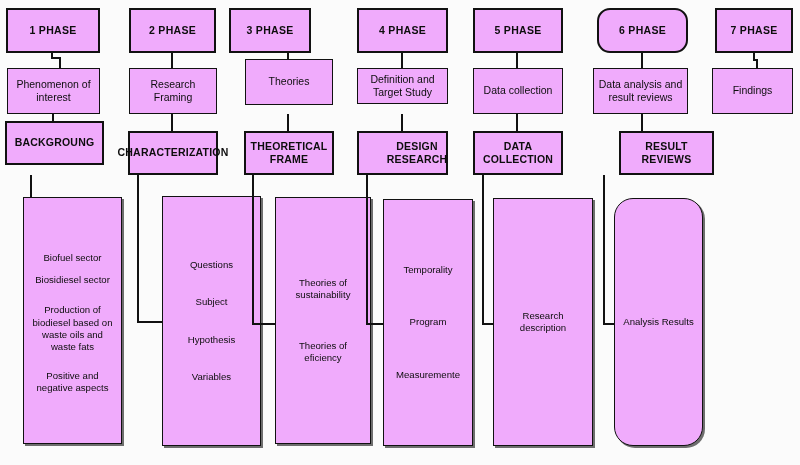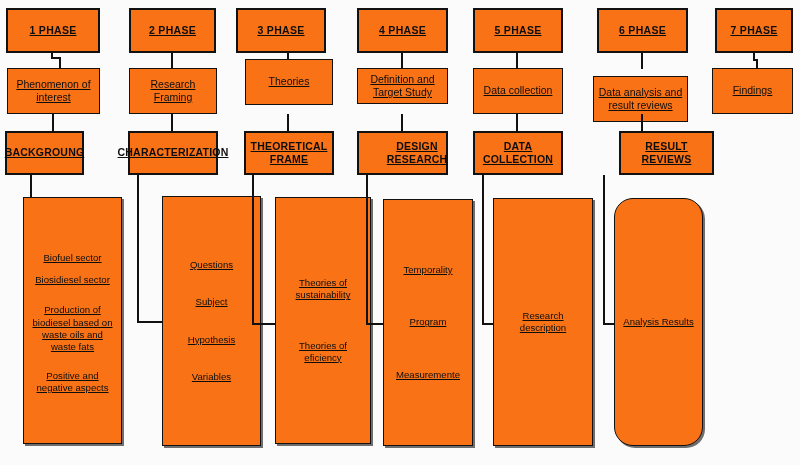--- a/index.html
+++ b/index.html
@@ -12,29 +12,28 @@
     position: relative;
     width: 800px;
     height: 465px;
     background: #fbfbfb;
     font-family: "Liberation Sans", sans-serif;
     overflow: hidden;
   }
   .box {
     position: absolute;
     box-sizing: border-box;
-    background: #f97316;
+    background: #f0abfc;
     border: 1.6px solid #111111;
     display: flex;
     align-items: center;
     justify-content: center;
     text-align: center;
     color: #0d0d0d;
     line-height: 1.28;
-    text-decoration: underline;
   }
   .box.shadowed {
     box-shadow: 2px 2px 0 0 #6e6e6e;
   }
   .phase-box {
     font-size: 10.5px;
     font-weight: bold;
     letter-spacing: 0.3px;
     border-width: 2px;
   }
@@ -78,21 +77,21 @@
 <body>
 
 <div id="canvas">
 
   <div class="box phase-box" style="left:6px; top:8px; width:94px; height:45px;">1 PHASE</div>
   <div class="conn conn-v" style="left:51px; top:53px; width:2px; height:6px;"></div>
   <div class="conn conn-h" style="left:51px; top:57px; width:10px; height:2px;"></div>
   <div class="conn conn-v" style="left:59px; top:57px; width:2px; height:12px;"></div>
   <div class="box desc-box" style="left:7px; top:68px; width:93px; height:46px;">Phenomenon of interest</div>
   <div class="conn conn-v" style="left:52px; top:114px; width:2px; height:18px;"></div>
-  <div class="box stage-box" style="left:5px; top:131px; width:79px; height:44px;">BACKGROUNG</div>
+  <div class="box stage-box" style="left:5px; top:121px; width:99px; height:44px;">BACKGROUNG</div>
   <div class="conn conn-v" style="left:30px; top:175px; width:2px; height:148px;"></div>
   <div class="conn conn-h" style="left:30px; top:321px; width:16px; height:2px;"></div>
   <div class="box detail-box shadowed" style="left:23px; top:197px; width:99px; height:247px;">
     <div class="detail-list">
       <span class="detail-item" style="margin:9px 0 10px;">Biofuel sector</span>
       <span class="detail-item" style="margin:0 0 18px;">Biosidiesel sector</span>
       <span class="detail-item" style="margin:0 0 16px;">Production of biodiesel based on waste oils and waste fats</span>
       <span class="detail-item" style="margin:0 0 4px;">Positive and negative aspects</span>
     </div>
   </div>
@@ -106,21 +105,21 @@
   <div class="conn conn-h" style="left:137px; top:321px; width:26px; height:2px;"></div>
   <div class="box detail-box shadowed" style="left:162px; top:196px; width:99px; height:250px;">
     <div class="detail-list">
       <span class="detail-item" style="margin:0 0 25px;">Questions</span>
       <span class="detail-item" style="margin:0 0 25px;">Subject</span>
       <span class="detail-item" style="margin:0 0 25px;">Hypothesis</span>
       <span class="detail-item" style="margin:0 0 0;">Variables</span>
     </div>
   </div>
 
-  <div class="box phase-box" style="left:236px; top:8px; width:90px; height:45px;">3 PHASE</div>
+  <div class="box phase-box" style="left:229px; top:8px; width:82px; height:45px;">3 PHASE</div>
   <div class="conn conn-v" style="left:287px; top:53px; width:2px; height:16px;"></div>
   <div class="box desc-box" style="left:245px; top:59px; width:88px; height:46px;">Theories</div>
   <div class="conn conn-v" style="left:287px; top:114px; width:2px; height:18px;"></div>
   <div class="box stage-box" style="left:244px; top:131px; width:90px; height:44px;">THEORETICAL FRAME</div>
   <div class="conn conn-v" style="left:252px; top:175px; width:2px; height:150px;"></div>
   <div class="conn conn-h" style="left:252px; top:323px; width:24px; height:2px;"></div>
   <div class="box detail-box shadowed" style="left:275px; top:197px; width:96px; height:247px;">
     <div class="detail-list">
       <span class="detail-item" style="margin:0 0 38px;">Theories of sustainability</span>
       <span class="detail-item" style="margin:0 0 0;">Theories of eficiency</span>
@@ -148,23 +147,23 @@
   <div class="conn conn-v" style="left:516px; top:114px; width:2px; height:18px;"></div>
   <div class="box stage-box" style="left:473px; top:131px; width:90px; height:44px;">DATA COLLECTION</div>
   <div class="conn conn-v" style="left:482px; top:175px; width:2px; height:150px;"></div>
   <div class="conn conn-h" style="left:482px; top:323px; width:13px; height:2px;"></div>
   <div class="box detail-box shadowed" style="left:493px; top:198px; width:100px; height:248px;">
     <div class="detail-list">
       <span class="detail-item">Research description</span>
     </div>
   </div>
 
-  <div class="box phase-box" style="left:597px; top:8px; width:91px; height:45px;">6 PHASE</div>
+  <div class="box phase-box" style="left:597px; top:8px; width:91px; height:45px;border-radius:13px;">6 PHASE</div>
   <div class="conn conn-v" style="left:641px; top:53px; width:2px; height:16px;"></div>
-  <div class="box desc-box" style="left:593px; top:76px; width:95px; height:46px;">Data analysis and result reviews</div>
+  <div class="box desc-box" style="left:593px; top:68px; width:95px; height:46px;">Data analysis and result reviews</div>
   <div class="conn conn-v" style="left:641px; top:114px; width:2px; height:18px;"></div>
   <div class="box stage-box" style="left:593px; top:131px; width:95px; height:44px;margin-left:26px;">RESULT REVIEWS</div>
   <div class="conn conn-v" style="left:603px; top:175px; width:2px; height:150px;"></div>
   <div class="conn conn-h" style="left:603px; top:323px; width:13px; height:2px;"></div>
   <div class="box detail-box shadowed" style="left:614px; top:198px; width:89px; height:248px;border-radius:19px;">
     <div class="detail-list">
       <span class="detail-item">Analysis Results</span>
     </div>
   </div>
 

